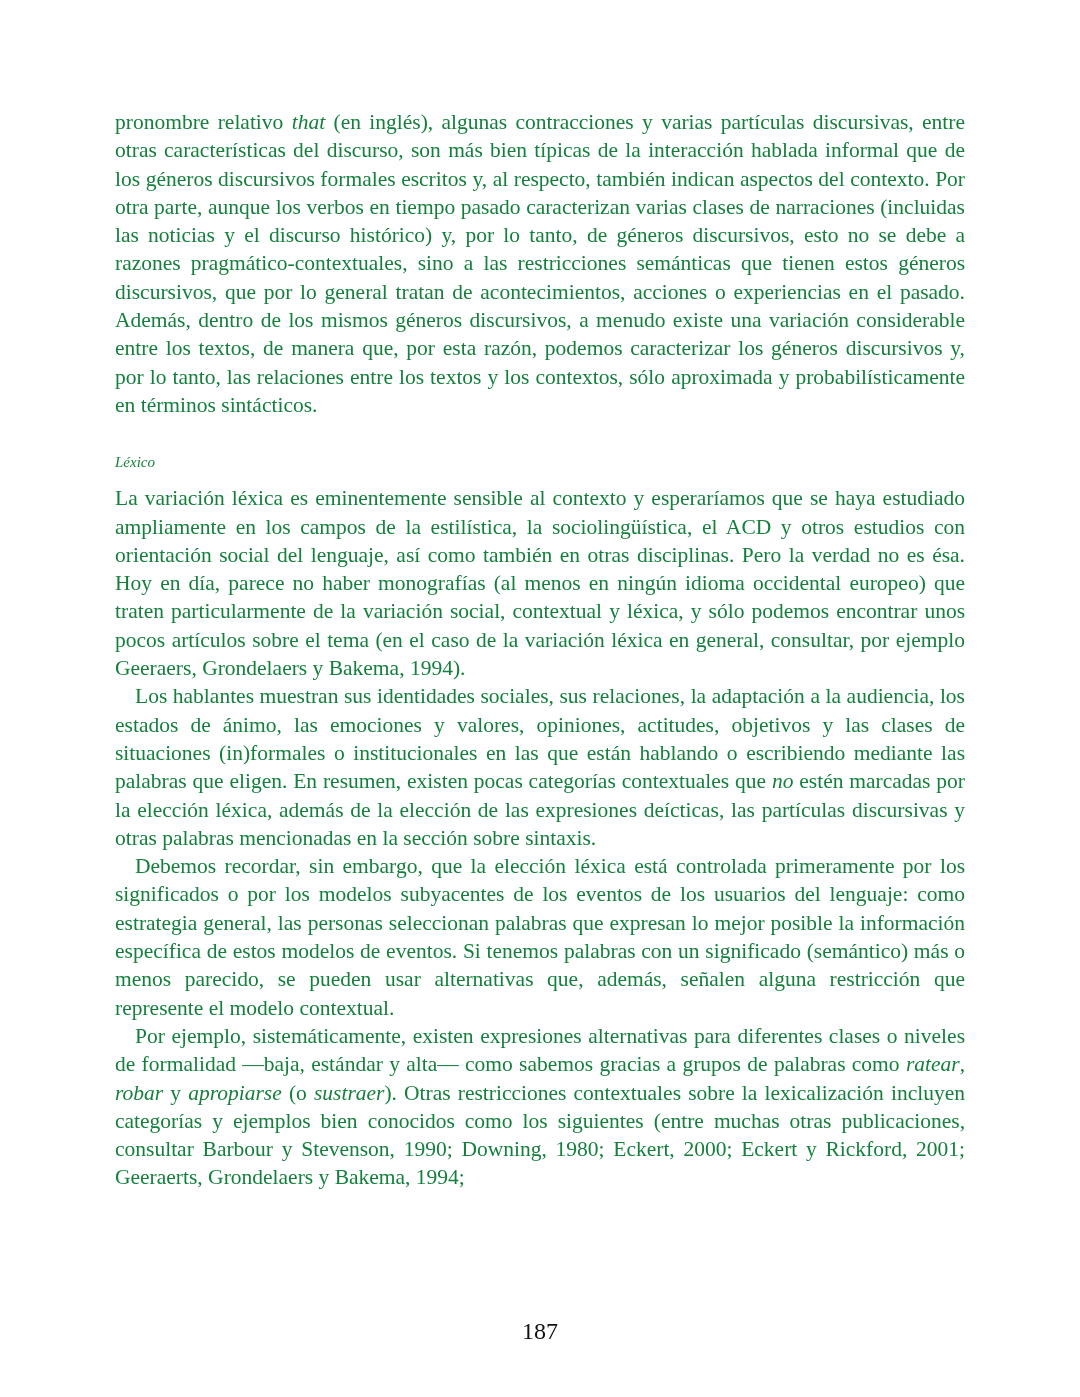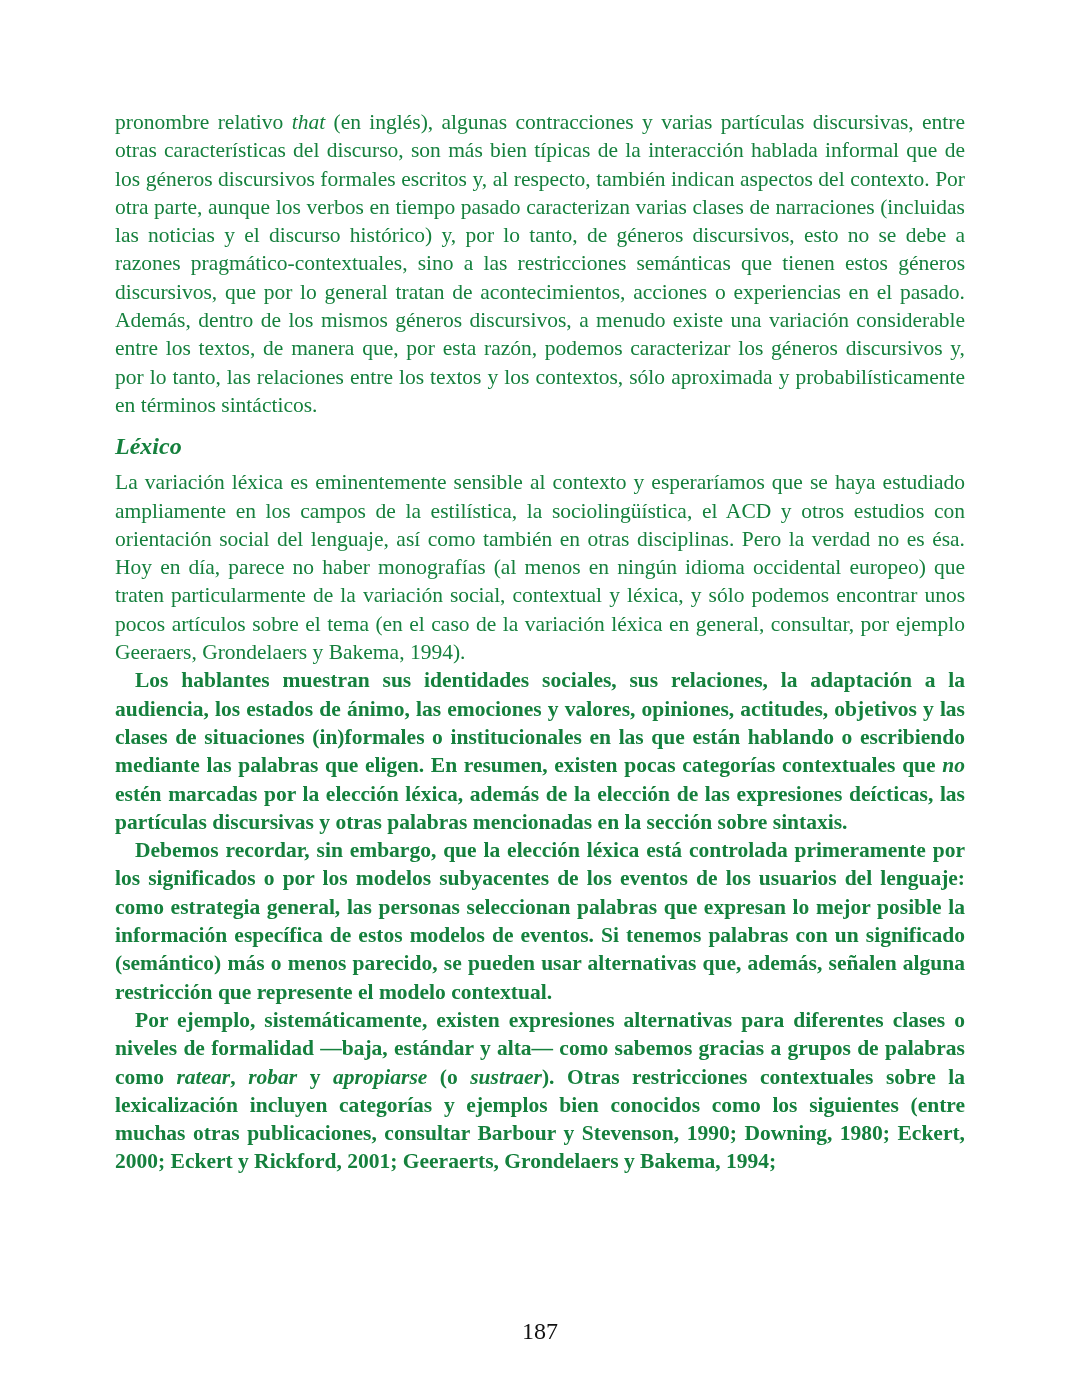--- a/index.html
+++ b/index.html
@@ -3,24 +3,24 @@
   <meta charset="utf-8">
   <style>
     html, body { margin: 0; padding: 0; background: #ffffff; }
     body { width: 1080px; height: 1397px; position: relative; overflow: hidden; }
     .page {
       position: absolute; left: 115px; top: 108px; width: 850px;
       font-family: "Liberation Serif", serif;
       font-size: 21.5px; line-height: 28.3px; color: #15803d;
     }
     .para { margin: 0; text-align: justify; text-align-last: left; }
-    .para.indent { text-indent: 20px; font-weight: bold; }
+    .para.indent { text-indent: 20px; }
     .section-heading {
       font-family: "Liberation Serif", serif; font-style: italic;
-      font-size: 24px; line-height: 30px; margin: 12px 0 7px 0; font-weight: bold;
+      font-size: 15px; line-height: 30px; margin: 28px 0 7px 0; font-weight: normal;
     }
     em { font-style: italic; }
     .page-number {
       position: absolute; left: 0; width: 1080px; top: 1318px; text-align: center;
       font-family: "Liberation Serif", serif; font-size: 24px; color: #111;
     }
   </style>
 </head>
 <body>
 

